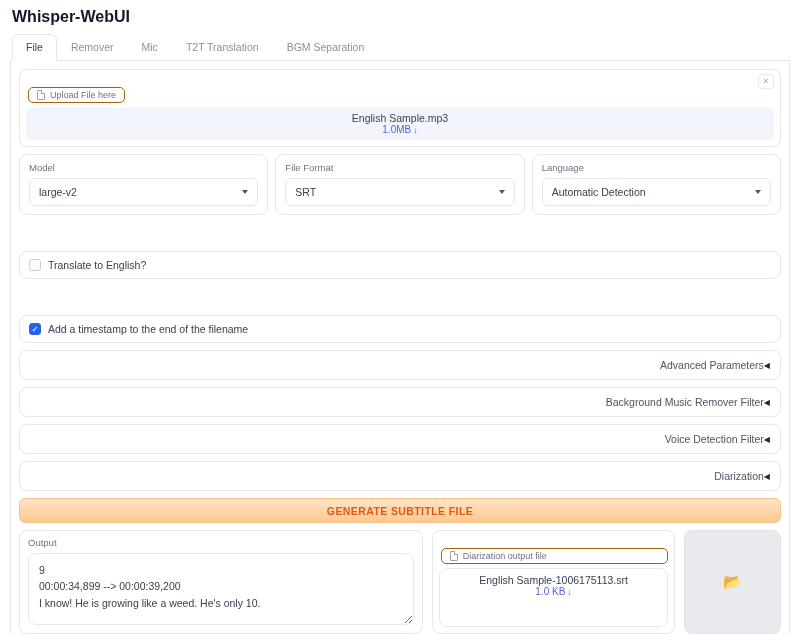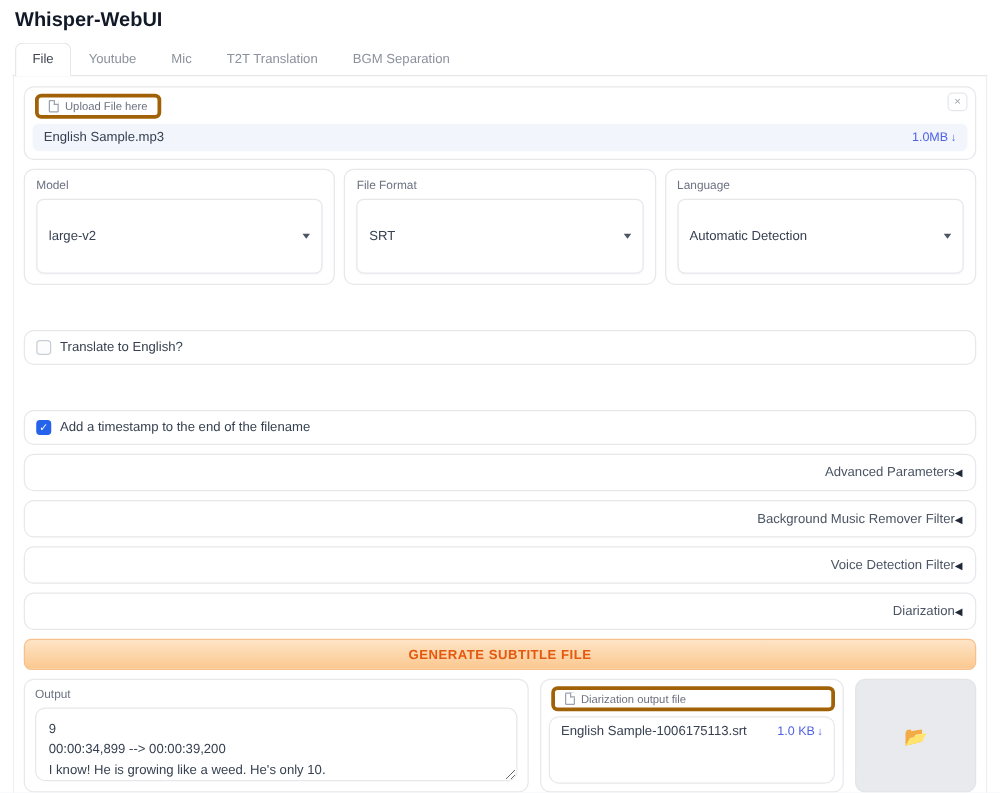--- a/index.html
+++ b/index.html
@@ -27,46 +27,46 @@
     border: 1px solid #e7e8ec; border-top: none; border-radius: 0 0 8px 8px;
     padding: 8px; display: flex; flex-direction: column; gap: 7px;
     height: 582px;
   }
   .block { border: 1px solid #e7e8ec; border-radius: 8px; background: #fff; }
 
   
   .upload-block { position: relative; padding: 5px 6px 6px 6px; }
   .block-badge {
     display: inline-flex; align-items: flex-end; gap: 5px;
-    border: 3px solid #a16207; border-radius: 5px; background: #fff;
-    padding: 2px 8px; font-size: 9px; color: #6b7280; margin: 0 0 4px 2px;
+    border: 1px solid #a16207; border-radius: 5px; background: #fff;
+    padding: 2px 8px; font-size: 9px; color: #6b7280; margin: 12px 0 4px 2px;
   }
   .doc-icon { width: 8px; height: 10px; border: 1px solid #9ca3af; border-radius: 1px; position: relative; display: inline-block; }
   .doc-icon::after { content: ""; position: absolute; right: -1px; top: -1px; width: 3px; height: 3px; background: #fff; border-left: 1px solid #9ca3af; border-bottom: 1px solid #9ca3af; }
   .close-btn {
     position: absolute; top: 4px; right: 6px; width: 16px; height: 15px;
     border: 1px solid #e5e7eb; border-radius: 4px; background: #fff; color: #9aa1ab;
     font-size: 9px; line-height: 13px; text-align: center; cursor: pointer; padding: 0;
     font-family: "Liberation Sans", sans-serif;
   }
   .file-row {
     display: flex; justify-content: space-between; align-items: center;
-    padding: 5px 9px; font-size: 10.5px; color: #374151; border-radius: 5px;
+    padding: 5px 9px; font-size: 10.5px; color: #374151; border-radius: 5px; flex-direction: column;
   }
   .file-row.highlight { background: #f2f5fb; }
   .file-size { color: #4f63e5; text-decoration: none; font-size: 10px; cursor: pointer; white-space: nowrap; }
   .file-size .dl { font-size: 9px; margin-left: 2px; }
 
   
   .selects-row { display: flex; gap: 7px; }
   .select-block { flex: 1; padding: 7px 9px 8px 9px; }
   .field-label { font-size: 9.5px; color: #6b7280; display: block; margin-bottom: 5px; }
   .select {
     border: 1px solid #e5e7eb; border-radius: 6px; background: #fff;
-    padding: 23px 9px; font-size: 10.5px; color: #374151;
+    padding: 7px 9px; font-size: 10.5px; color: #374151;
     display: flex; justify-content: space-between; align-items: center; cursor: pointer;
     box-shadow: 0 1px 2px rgba(0,0,0,0.03);
   }
   .caret { width: 0; height: 0; border-left: 3.5px solid transparent; border-right: 3.5px solid transparent; border-top: 4.5px solid #4b5563; }
 
   
   .check-block { padding: 7px 9px; display: flex; align-items: center; gap: 7px; font-size: 10.5px; color: #374151; margin-top: 29px; }
   .checkbox {
     width: 12px; height: 12px; border-radius: 3px; border: 1px solid #c9ced6; background: #fcfcfd;
     display: inline-flex; align-items: center; justify-content: center; cursor: pointer; flex: none;
@@ -102,21 +102,21 @@
     display: flex; align-items: center; justify-content: center; font-size: 15px;
   }
 </style>
 </head>
 <body>
 
 <div class="app-title">Whisper-WebUI</div>
 
 <div class="tabbar">
   <div class="tab active">File</div>
-  <div class="tab">Youtube</div>
+  <div class="tab">Remover</div>
   <div class="tab">Mic</div>
   <div class="tab">T2T Translation</div>
   <div class="tab">BGM Separation</div>
 </div>
 
 <div class="panel">
 
   <div class="block upload-block">
     <div class="block-badge">
       <span class="doc-icon"></span>

